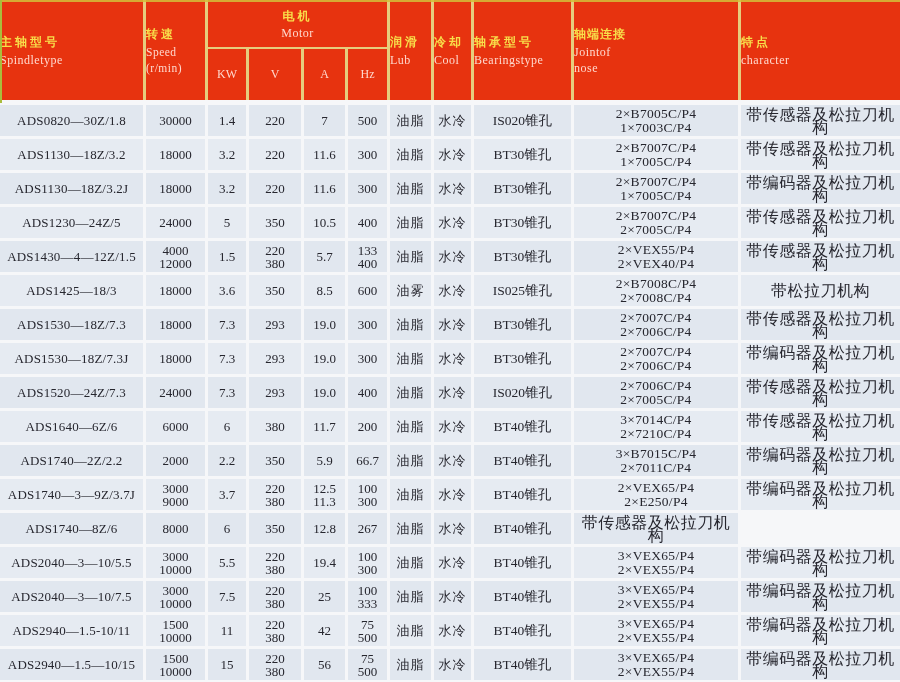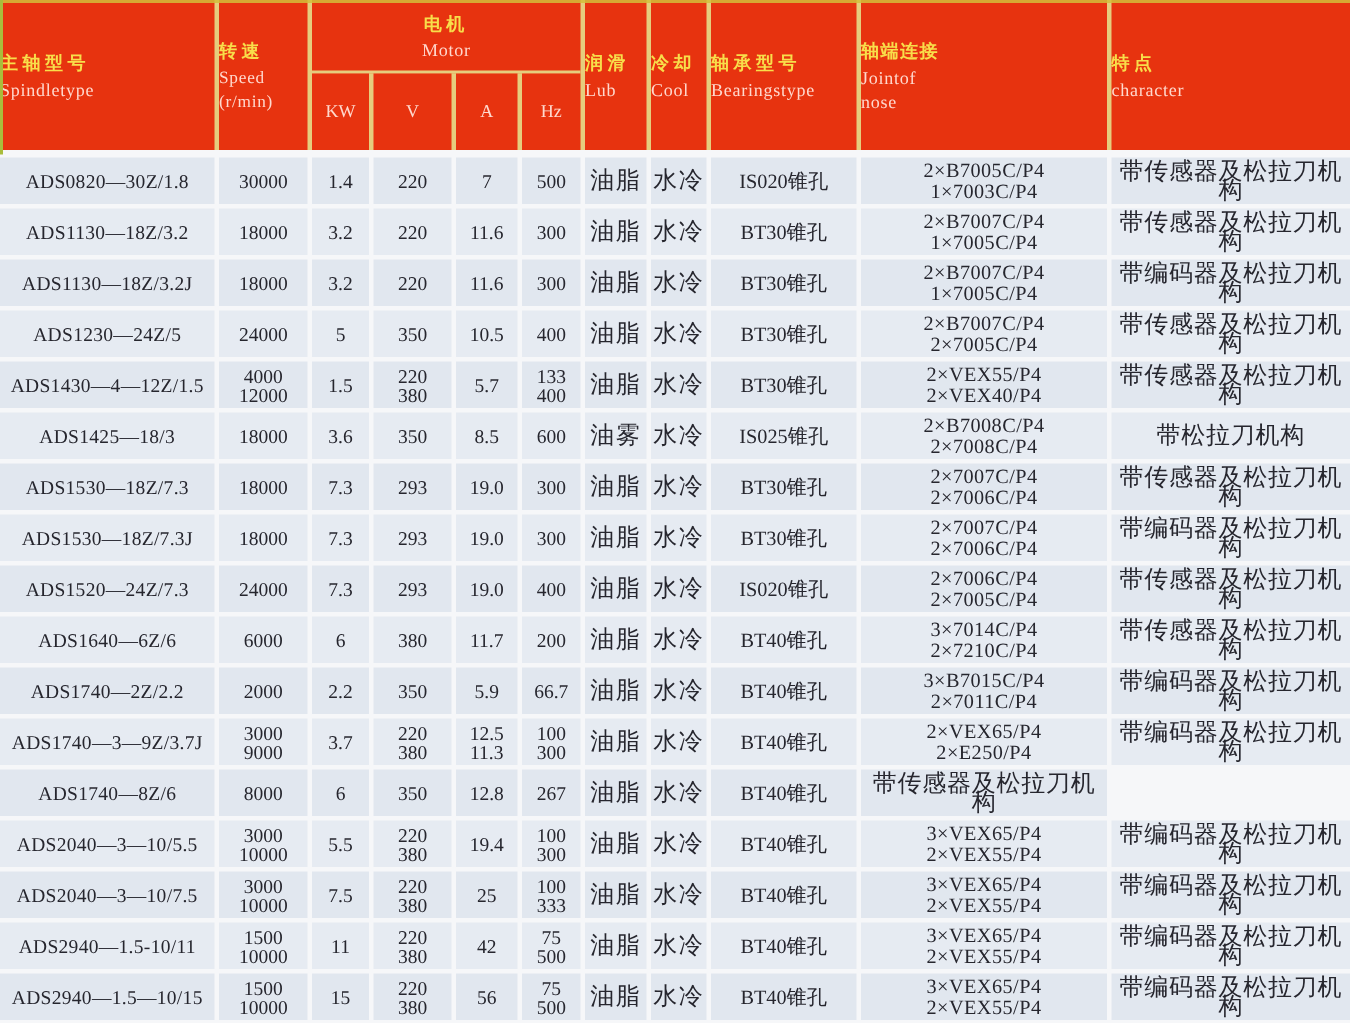--- a/index.html
+++ b/index.html
@@ -56,21 +56,21 @@
   }
   .cell{
     background:var(--cell-bg,#e1e7ef);
     color:var(--body-text,#26262e);
     display:flex;align-items:center;justify-content:center;
     text-align:center;white-space:pre-line;line-height:13px;
     font-size:13px;overflow:hidden;
   }
   .row:nth-child(even) .cell{background:var(--cell-bg-alt,#e6ebf2);}
   .c-type{font-size:13px;letter-spacing:.2px;}
-  .c-cn{font-size:16px;letter-spacing:1px;}
+  .c-cn{font-size:13px;letter-spacing:1px;}
   .c-joint{font-size:13.5px;}
   .c-bearing{font-size:13.5px;line-height:14px;letter-spacing:.3px;text-align:center;}
   .c-char{font-size:16px;letter-spacing:.5px;}
 </style>
 </head>
 <body>
 
 <div class="sheet">
 
   <div class="thead">

